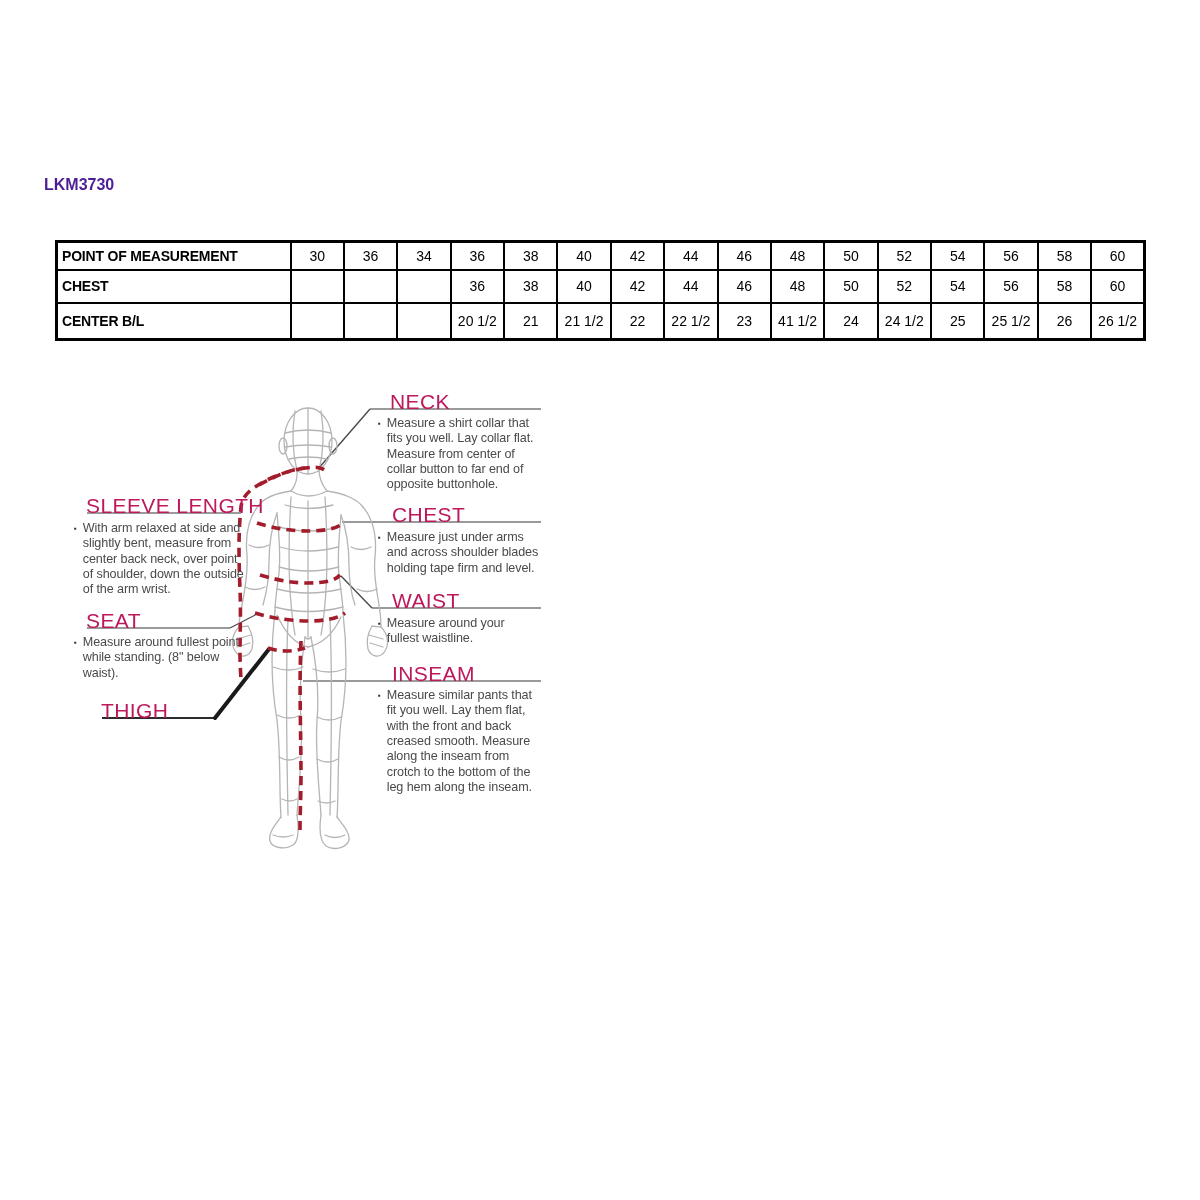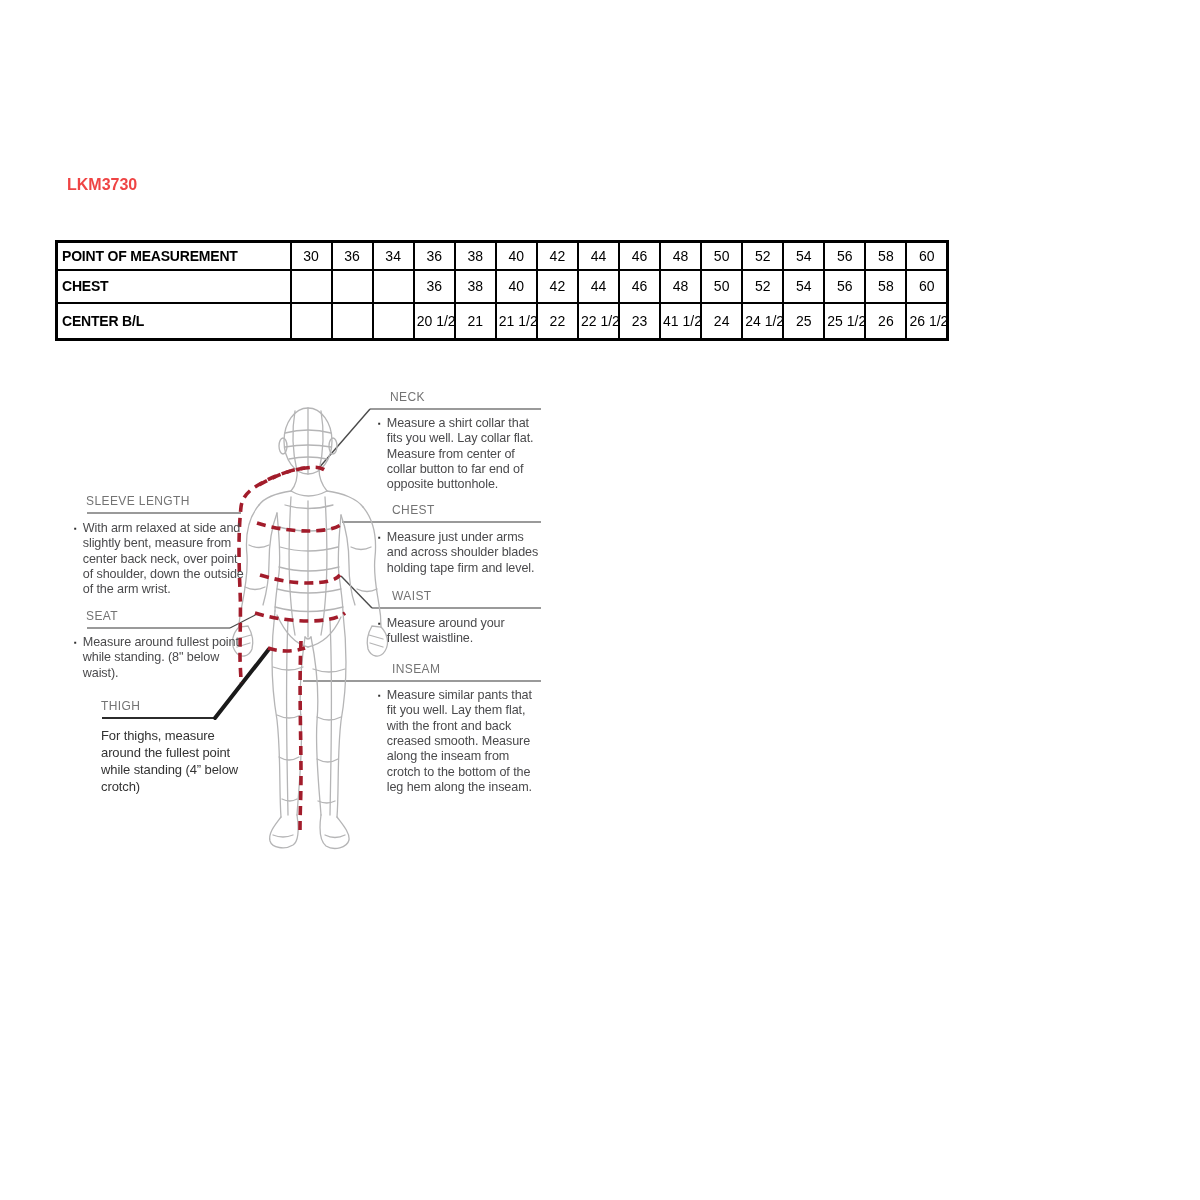--- a/index.html
+++ b/index.html
@@ -2,50 +2,50 @@
 <html><head>
 <meta charset="utf-8">
 <style>
   html,body{margin:0;padding:0;background:#ffffff;}
   #page{
     position:relative;width:1200px;height:1200px;background:#ffffff;
     font-family:"Liberation Sans",sans-serif;color:#000;overflow:hidden;
   }
   
   .doc-title{
-    position:absolute;left:67px;top:176px;
-    font-size:16px;font-weight:bold;color:#ef4444;letter-spacing:0px;
+    position:absolute;left:44px;top:176px;
+    font-size:16px;font-weight:bold;color:#4c1d95;letter-spacing:0px;
   }
   .note-line{
     position:absolute;left:56px;top:353px;
     font-size:14px;font-weight:bold;color:#1a1a1a;letter-spacing:-0.2px;white-space:nowrap;
   }
   
   table.size-table{
-    position:absolute;left:55px;top:240px;width:894px;
+    position:absolute;left:55px;top:240px;width:1091px;
     border-collapse:collapse;table-layout:fixed;
     border:3px solid #000;
   }
   table.size-table th,table.size-table td{
     border:2px solid #000;
     font-size:14px;line-height:1;
     padding:0 2px;text-align:center;vertical-align:middle;
     overflow:hidden;white-space:nowrap;
   }
   table.size-table col.first{width:234px;}
   table.size-table tr.hdr{height:28px;}
   table.size-table tr.r1{height:33px;}
   table.size-table tr.r2{height:37px;}
   table.size-table th{font-weight:normal;}
   table.size-table .lbl{
     text-align:left;font-weight:bold;padding-left:4px;letter-spacing:-0.2px;
   }
   
   .dg-title{
-    position:absolute;font-size:12px;color:#737373;letter-spacing:0.4px;
+    position:absolute;font-size:21px;color:#be185d;letter-spacing:0.4px;
     font-weight:400;white-space:nowrap;
   }
   .dg-para{
     position:absolute;display:flex;align-items:flex-start;
     font-size:12.6px;line-height:1.22;color:#4a4a4c;letter-spacing:-0.1px;
   }
   .dg-para .bullet{
     font-size:8px;line-height:1;margin-top:4px;margin-right:6px;color:#2f2f2f;flex:0 0 auto;
   }
   .dg-para.no-bullet{color:#333;font-size:13px;line-height:1.3;}
@@ -246,23 +246,20 @@
     <span>With arm relaxed at side and slightly bent, measure from center back neck, over point of shoulder, down the outside of the arm wrist.</span>
   </div>
 
   <div class="dg-title" style="left:86px;top:609px;">SEAT</div>
   <div class="dg-para" style="left:74px;top:635px;width:176px;">
     <span class="bullet">▪</span>
     <span>Measure around fullest point while standing. (8" below waist).</span>
   </div>
 
   <div class="dg-title" style="left:101px;top:699px;">THIGH</div>
-  <div class="dg-para no-bullet" style="left:101px;top:728px;width:152px;">
-    <span>For thighs, measure around the fullest point while standing (4” below crotch)</span>
-  </div>
 
   <div class="dg-title" style="left:390px;top:390px;">NECK</div>
   <div class="dg-para" style="left:378px;top:416px;width:160px;">
     <span class="bullet">▪</span>
     <span>Measure a shirt collar that fits you well. Lay collar flat. Measure from center of collar button to far end of opposite buttonhole.</span>
   </div>
 
   <div class="dg-title" style="left:392px;top:503px;">CHEST</div>
   <div class="dg-para" style="left:378px;top:530px;width:165px;">
     <span class="bullet">▪</span>

